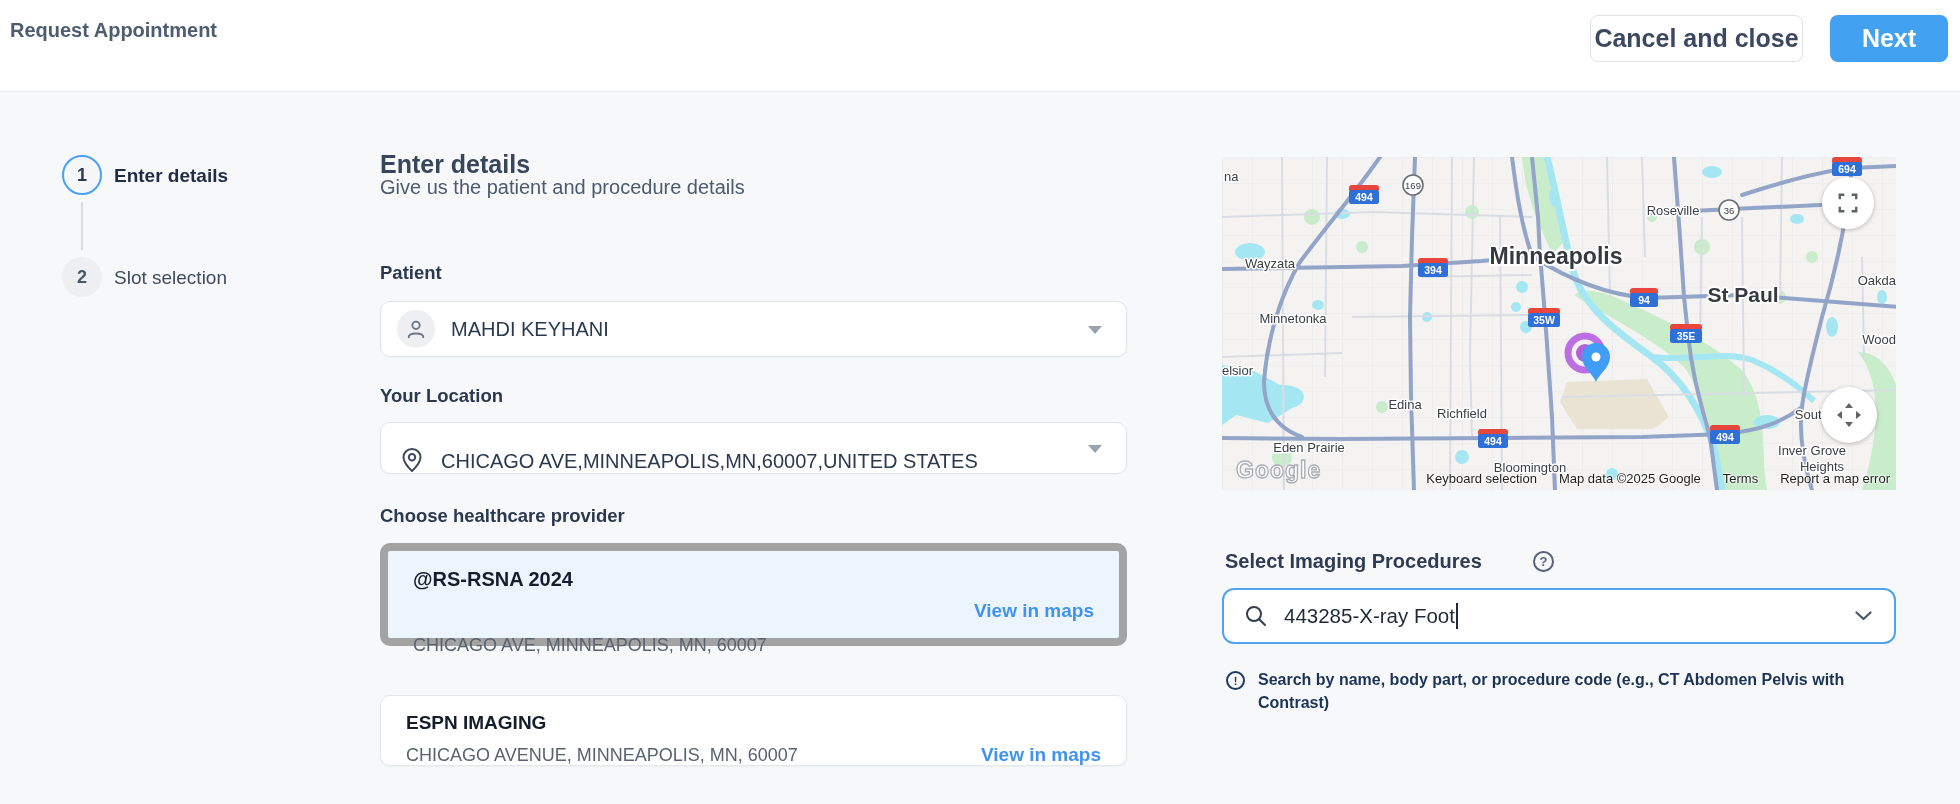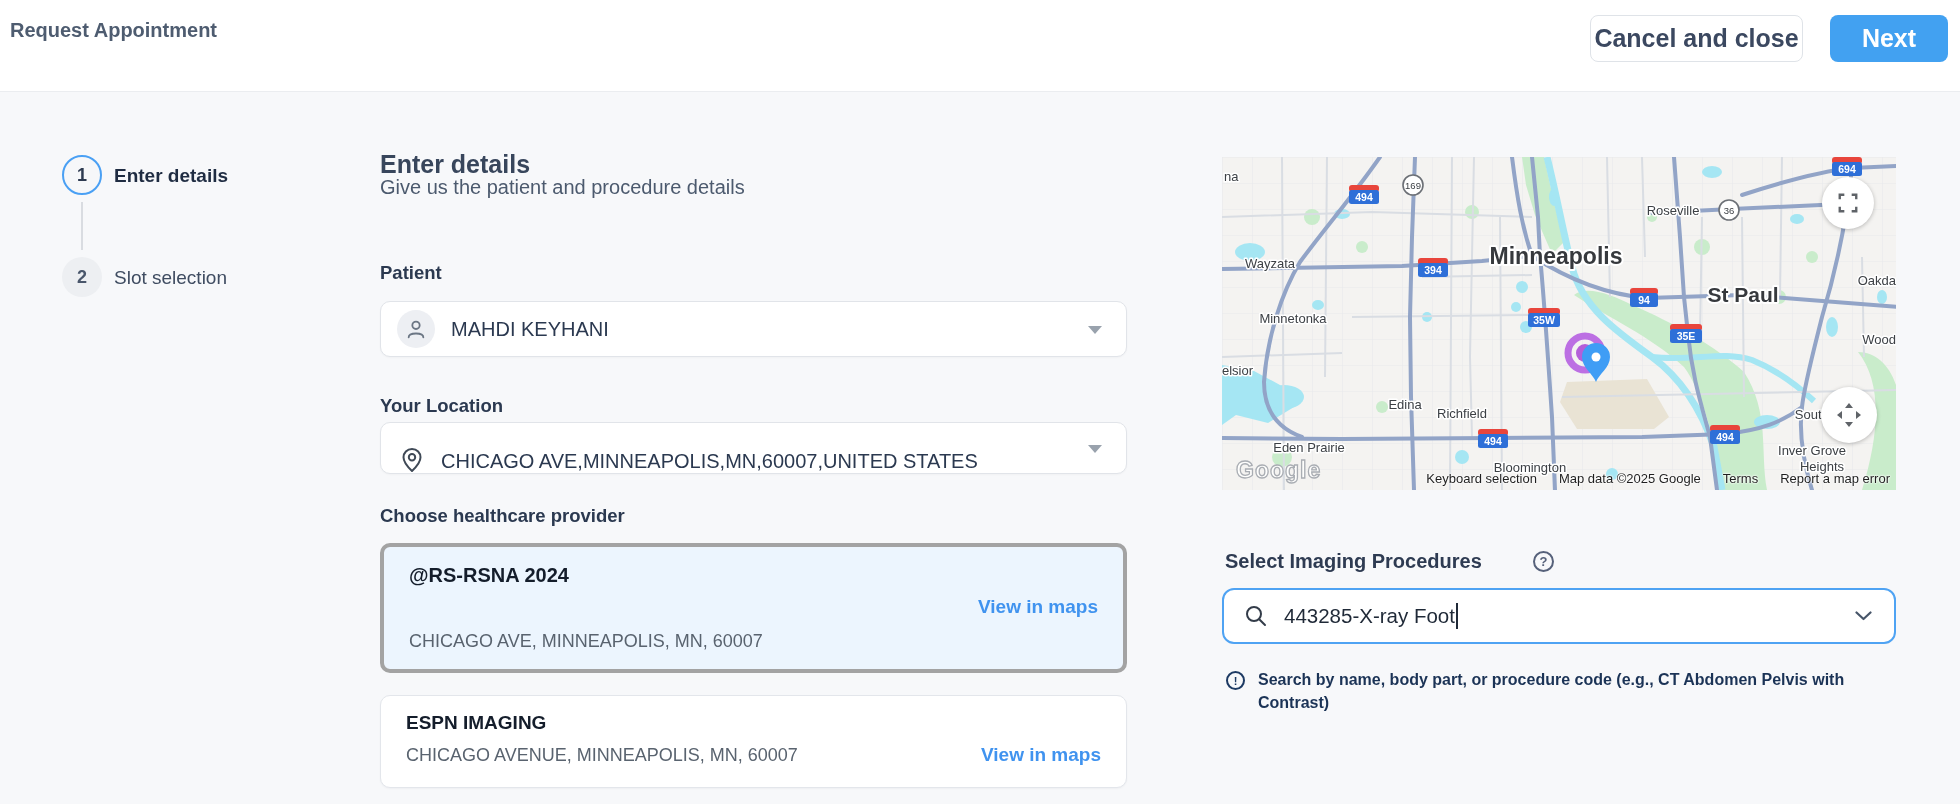--- a/index.html
+++ b/index.html
@@ -34,22 +34,22 @@
                 box-shadow:0 1px 2px rgba(16,24,40,.03); }
   .select-value { font-size:20px; color:#2b3950; white-space:nowrap; }
   .caret-down { position:absolute; right:24px; top:50%; margin-top:-3px; width:0; height:0;
                 border-left:7px solid transparent; border-right:7px solid transparent; border-top:8px solid #99a2ad; }
   .avatar-circle { width:38px; height:38px; border-radius:50%; background:#edeff3; margin-left:16px; margin-right:16px;
                    display:flex; align-items:center; justify-content:center; flex:none; }
   .pin-wrap { margin-left:19px; margin-right:17px; display:flex; flex:none; }
 
   
   .card { position:absolute; left:380px; width:747px; border-radius:10px; cursor:pointer; }
-  .card-selected { top:543px; height:130px; border:4px solid #a3a3a3; background:#ecf5fe; }
-  .card-plain    { top:695px; height:93px;  border:1px solid #e3e6eb; background:#ffffff;
+  .card-selected { top:543px; height:103px; border:8px solid #a3a3a3; background:#ecf5fe; }
+  .card-plain    { top:695px; height:71px;  border:1px solid #e3e6eb; background:#ffffff;
                    box-shadow:0 1px 2px rgba(16,24,40,.04); }
   .card-name { position:absolute; left:25px; font-size:20px; font-weight:bold; color:#141d2b; white-space:nowrap; }
   .card-addr { position:absolute; left:25px; font-size:18px; color:#59636f; white-space:nowrap; }
   .card-maps { position:absolute; right:25px; font-size:19px; font-weight:bold; color:#4093ef; cursor:pointer;margin-top:16px; }
   .contact-row { position:absolute; left:25px; top:84px; display:flex; align-items:center; font-size:19px; }
   .contact-link { color:#4093ef; cursor:pointer; white-space:nowrap; }
 
   
   .map-frame { position:absolute; left:1222px; top:157px; width:674px; height:333px; overflow:hidden; background:#f4f3f1; }
   .map-ctrl { position:absolute; background:#fff; border-radius:50%;
@@ -106,21 +106,21 @@
   <div class="avatar-circle">
     <svg width="22" height="22" viewBox="0 0 24 24">
       <circle cx="12" cy="8" r="4" fill="none" stroke="#6b7684" stroke-width="2"></circle>
       <path d="M4,21 C4,15.5 20,15.5 20,21" fill="none" stroke="#6b7684" stroke-width="2" stroke-linecap="round"></path>
     </svg>
   </div>
   <span class="select-value">MAHDI KEYHANI</span>
   <span class="caret-down"></span>
 </div>
 
-<div class="field-label" style="top:395px;">Your Location</div>
+<div class="field-label" style="top:385px;">Your Location</div>
 <div class="select-box" style="top:422px; height:52px;align-items:flex-end;">
   <span class="pin-wrap">
     <svg width="24" height="26" viewBox="0 0 24 26">
       <path d="M12,2 C7,2 3.5,5.8 3.5,10.3 C3.5,16 12,24 12,24 C12,24 20.5,16 20.5,10.3 C20.5,5.8 17,2 12,2 Z" fill="none" stroke="#3f4956" stroke-width="2" stroke-linejoin="round"></path>
       <circle cx="12" cy="10.3" r="3.2" fill="none" stroke="#3f4956" stroke-width="2"></circle>
     </svg>
   </span>
   <span class="select-value">CHICAGO AVE,MINNEAPOLIS,MN,60007,UNITED STATES</span>
   <span class="caret-down"></span>
 </div>

